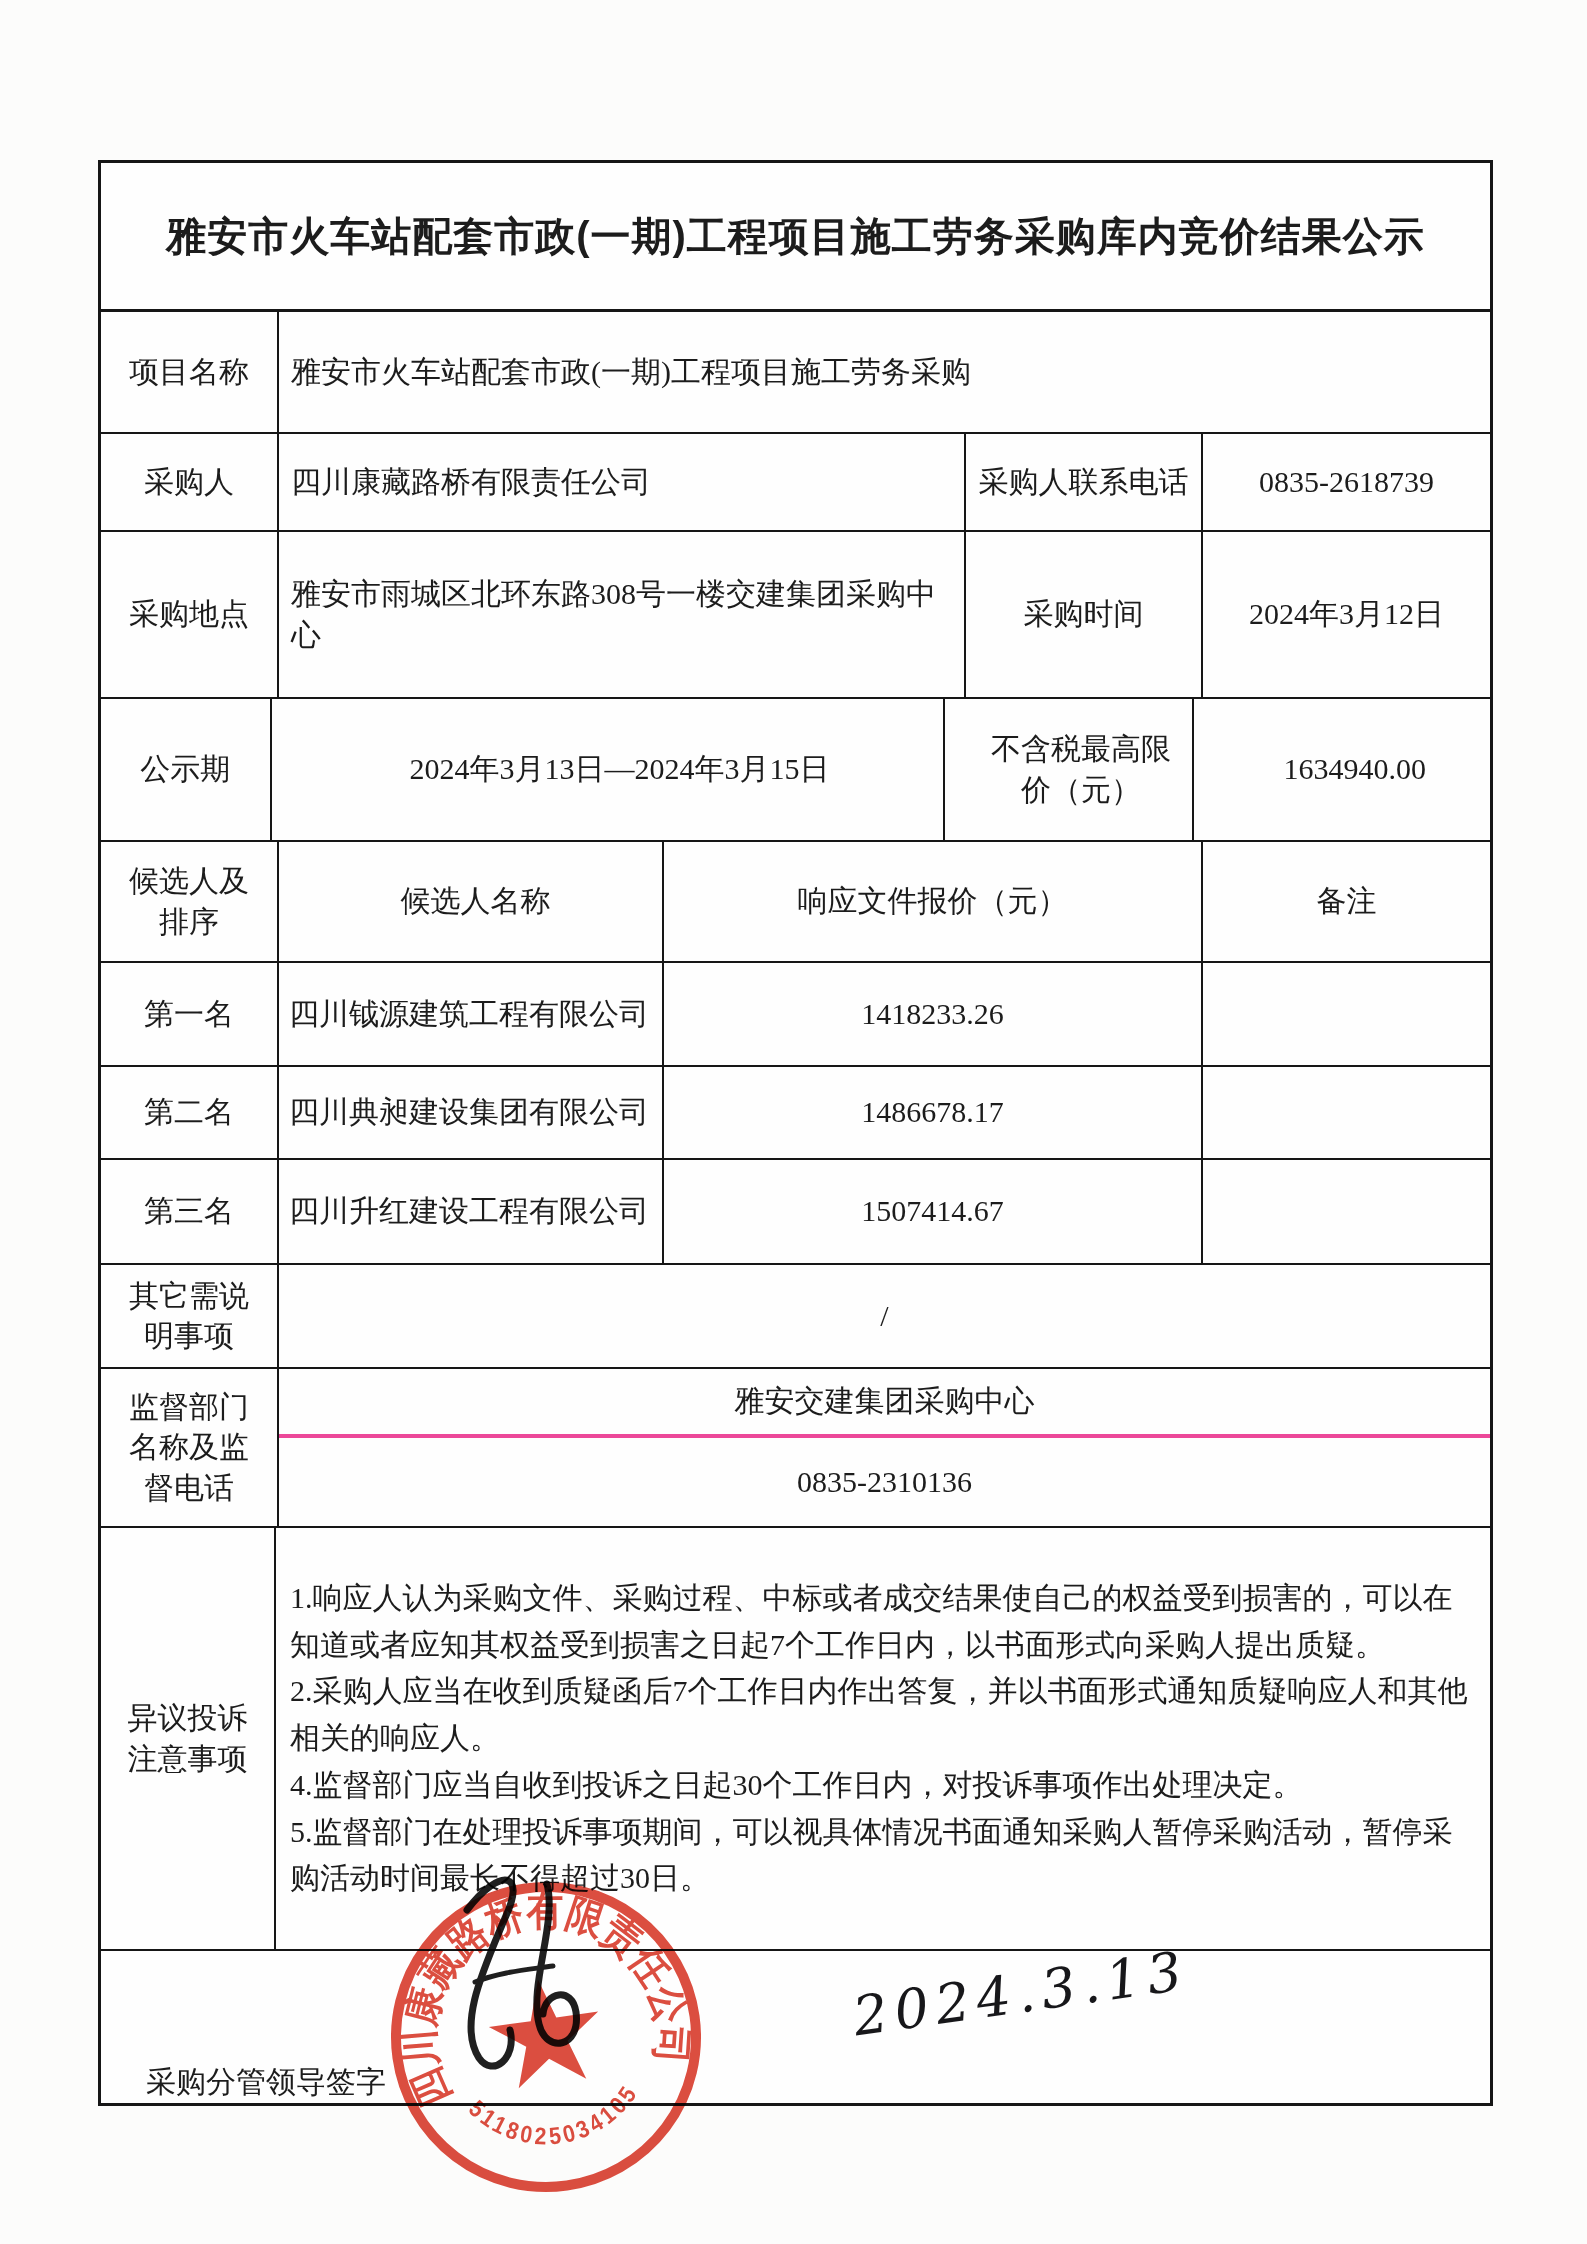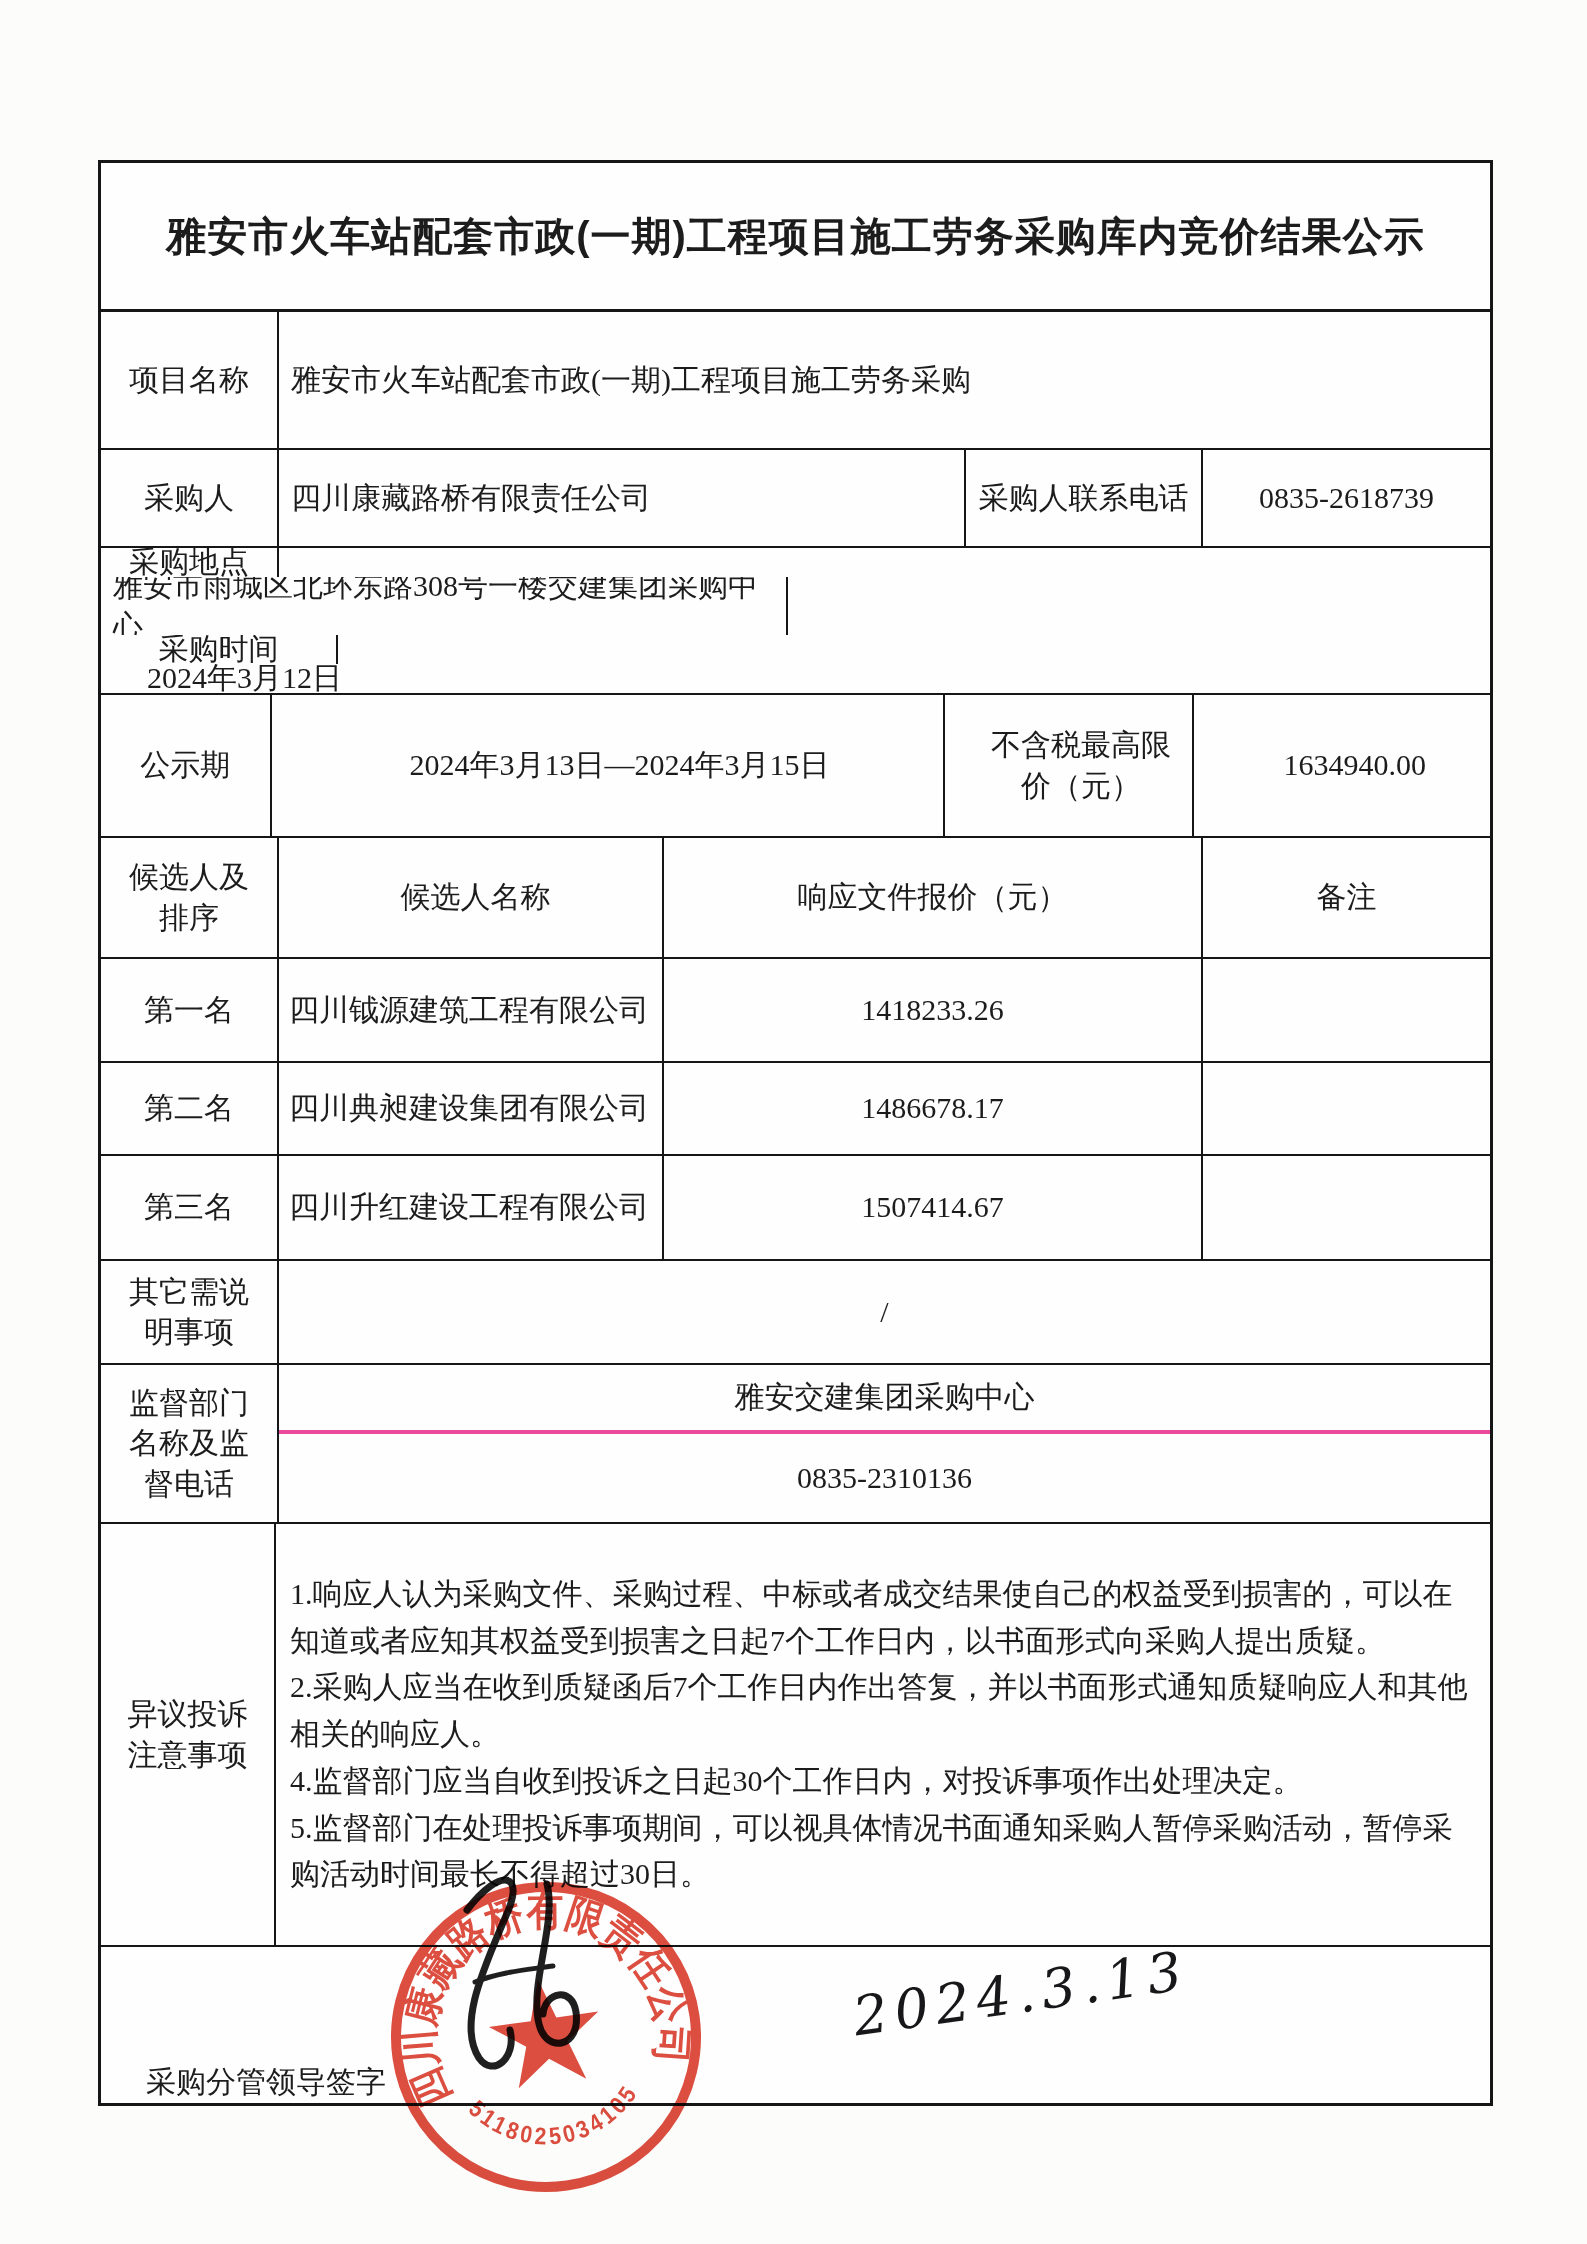--- a/index.html
+++ b/index.html
@@ -67,33 +67,33 @@
 <body>
 
 <div class="page">
 
   <div class="doc-table">
 
     <div class="t-row" style="height:149px; border-bottom-width:3px;">
       <div class="cell title-cell">雅安市火车站配套市政(一期)工程项目施工劳务采购库内竞价结果公示</div>
     </div>
 
-    <div class="t-row" style="height:138px;">
+    <div class="t-row" style="height:122px;">
       <div class="cell lbl">项目名称</div>
       <div class="cell c-left no-r w-wide">雅安市火车站配套市政(一期)工程项目施工劳务采购</div>
     </div>
 
     <div class="t-row" style="height:98px;">
       <div class="cell lbl">采购人</div>
       <div class="cell c-left w-val">四川康藏路桥有限责任公司</div>
       <div class="cell c-center w-plbl">采购人联系电话</div>
       <div class="cell c-center no-r w-pval">0835-2618739</div>
     </div>
 
-    <div class="t-row" style="height:147px;flex-direction:column;">
+    <div class="t-row" style="height:167px;">
       <div class="cell lbl">采购地点</div>
       <div class="cell c-left w-val">雅安市雨城区北环东路308号一楼交建集团采购中心</div>
       <div class="cell c-center w-plbl">采购时间</div>
       <div class="cell c-center no-r w-pval">2024年3月12日</div>
     </div>
 
     <div class="t-row" style="height:143px;gap:25px;">
       <div class="cell lbl">公示期</div>
       <div class="cell c-center w-val">2024年3月13日—2024年3月15日</div>
       <div class="cell c-center w-plbl">不含税最高限价（元）</div>

